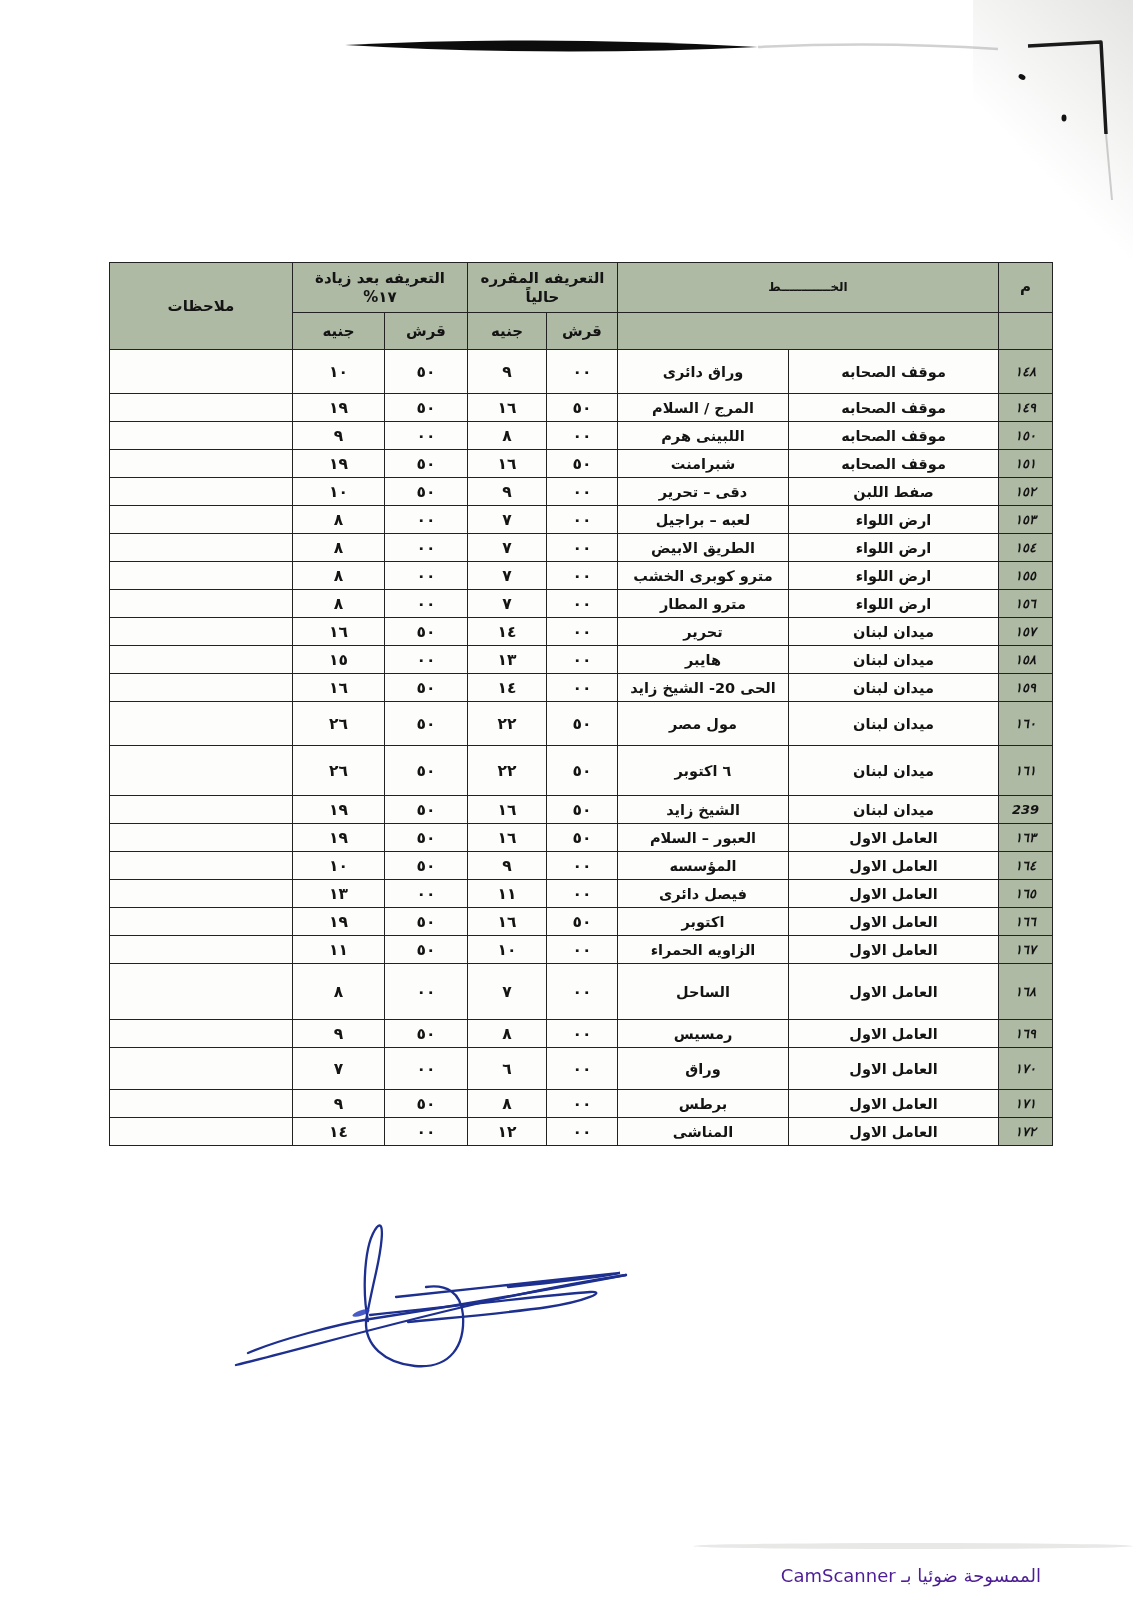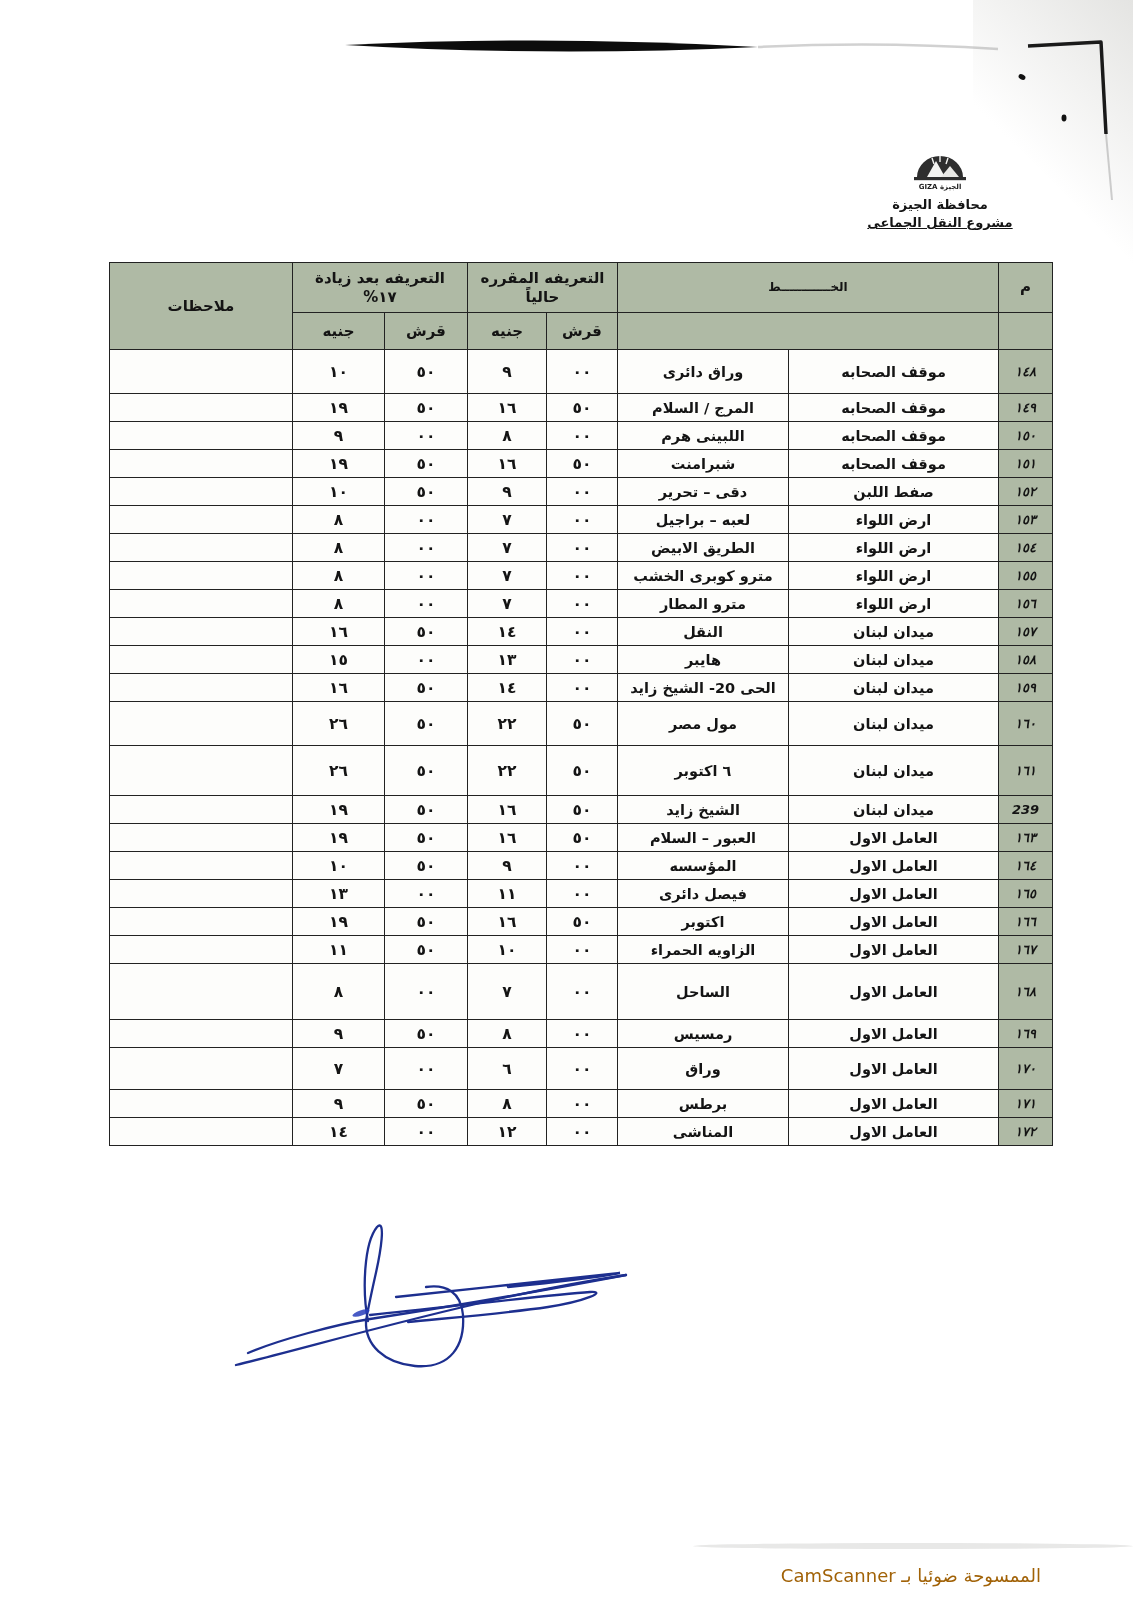--- a/index.html
+++ b/index.html
@@ -57,51 +57,39 @@
   td.notes{background:#fdfdfb;}
   
   .signature{position:absolute;left:218px;top:1185px;}
   
   .footer-streak{
     position:absolute;top:1543px;right:0;width:440px;height:6px;
     background:#dcdcda;border-radius:50%;opacity:.65;
   }
   .scan-footer{
     position:absolute;bottom:14px;right:92px;
-    font-size:18px;color:#a16207;direction:rtl;
+    font-size:18px;color:#4c1d95;direction:rtl;
     font-family:"DejaVu Sans", sans-serif;
   }
 </style>
 </head>
 <body>
 
 <div class="page" dir="rtl">
 
   <div class="corner-shadow"></div>
   <svg class="scan-artifacts" width="1133" height="340">
     <path d="M345,45 Q550,35 758,47 Q550,57 345,45 Z" fill="#0c0c0c"></path>
     <path d="M758,47 Q880,41 998,49" stroke="#9a9a98" stroke-width="2.5" fill="none" opacity="0.45"></path>
     <path d="M1028,46 L1101,42 L1106,134" stroke="#1a1a1a" stroke-width="3.5" fill="none" stroke-linejoin="round"></path>
     <path d="M1106,134 L1112,200" stroke="#8a8a8a" stroke-width="2" fill="none" opacity="0.4"></path>
     <ellipse cx="1022" cy="77" rx="3.6" ry="2.6" transform="rotate(28 1022 77)" fill="#111"></ellipse>
     <ellipse cx="1064" cy="118" rx="2.5" ry="3.4" fill="#111"></ellipse>
   </svg>
 
-  <header class="letterhead">
-    <svg class="logo" width="60" height="48" viewBox="0 0 60 48">
-      <path d="M7,31 A23,21 0 0 1 53,31 Z" fill="#2e2e2e"></path>
-      <path d="M17,31 L26,15 L35,31 Z" fill="#f4f4f2"></path>
-      <path d="M31,31 L40,20 L49,31 Z" fill="#e9e9e6"></path>
-      <path d="M30,10 L30,16 M22,12 L24,18 M38,12 L36,18" stroke="#f4f4f2" stroke-width="1.4"></path>
-      <rect x="4" y="31" width="52" height="3.2" fill="#2e2e2e"></rect>
-      <text x="30" y="43" font-size="7" font-weight="bold" text-anchor="middle" fill="#1c1c1c">الجيزة GIZA</text>
-    </svg>
-    <div class="org-line">محافظة الجيزة</div>
-    <div class="dept-line">مشروع النقل الجماعى</div>
-  </header>
 
   <table class="fares">
     <colgroup>
       <col style="width:54px">
         <col style="width:210px">
         <col style="width:171px">
       <col style="width:71px">
         <col style="width:79px">
         <col style="width:83px">
       <col style="width:92px">
@@ -226,21 +214,21 @@
       <td class="fare">٠٠</td>
       <td class="fare">٧</td>
       <td class="fare">٠٠</td>
       <td class="fare">٨</td>
       <td class="notes"></td>
     </tr>
 
     <tr>
       <td class="green num">١٥٧</td>
       <td class="station">ميدان لبنان</td>
-      <td class="route">النقل</td>
+      <td class="route">تحرير</td>
       <td class="fare">٠٠</td>
       <td class="fare">١٤</td>
       <td class="fare">٥٠</td>
       <td class="fare">١٦</td>
       <td class="notes"></td>
     </tr>
 
     <tr>
       <td class="green num">١٥٨</td>
       <td class="station">ميدان لبنان</td>

